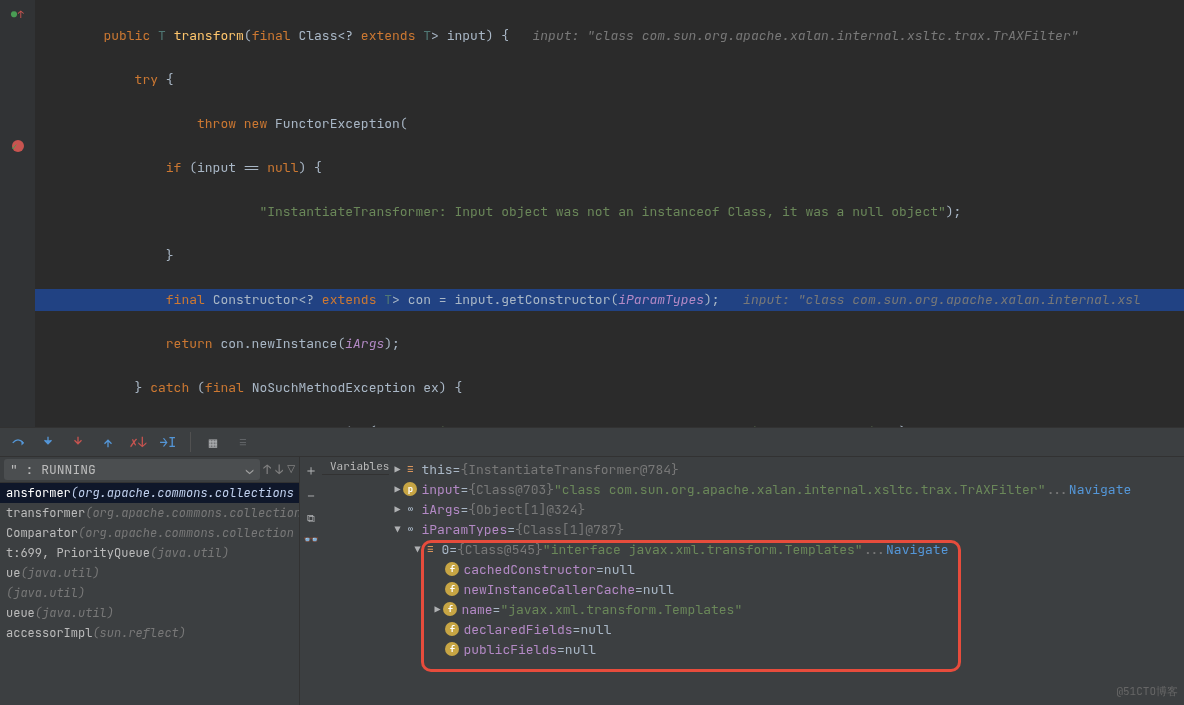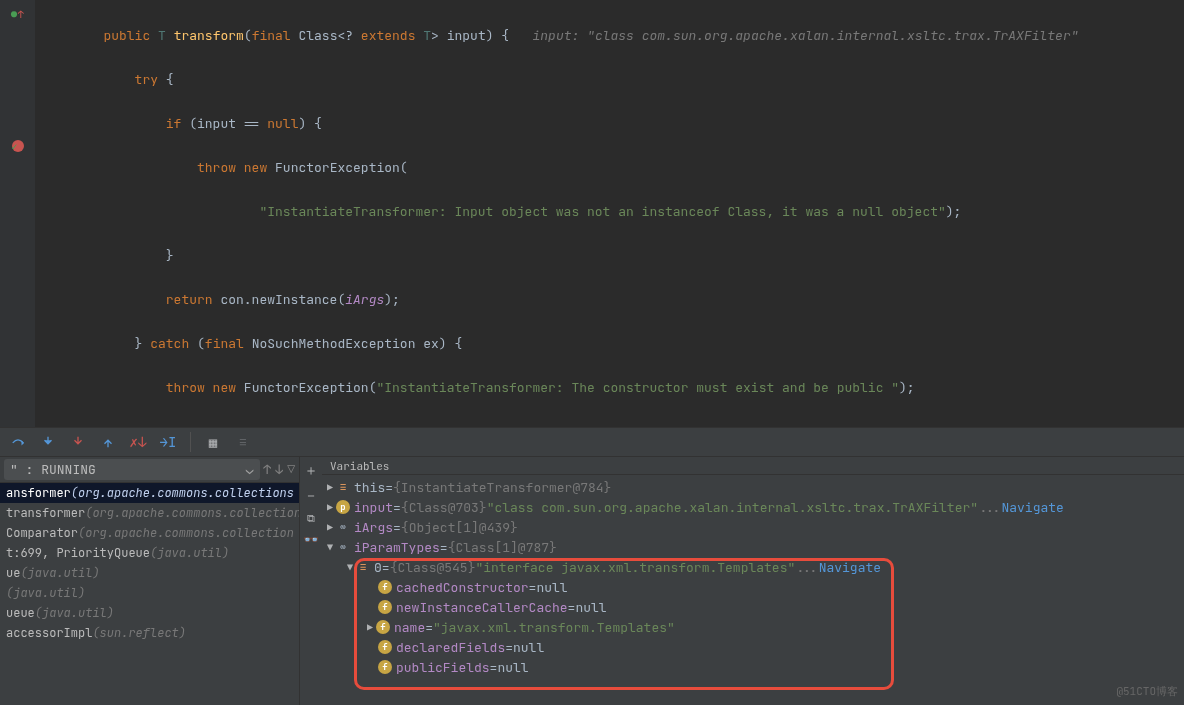--- a/index.html
+++ b/index.html
@@ -112,24 +112,25 @@
       <div class="gutter-row"></div>
       <div class="gutter-row"></div>
       <div class="gutter-row"></div>
       <div class="gutter-row"></div>
       <div class="gutter-row"></div>
       <div class="gutter-row"></div>
   </div>
   <div class="code-pane">
 <div class="code-line">        <span class="kw">public </span><span class="type-param">T </span><span class="ident">transform</span><span>(</span><span class="kw">final </span><span>Class&lt;? </span><span class="kw">extends </span><span class="type-param">T</span><span>&gt; input) {   </span><span class="hint">input: "class com.sun.org.apache.xalan.internal.xsltc.trax.TrAXFilter"</span></div>
 <div class="code-line">            <span class="kw">try </span><span>{</span></div>
+<div class="code-line">                    <span class="kw">throw new </span><span>FunctorException</span><span>(</span></div>
 <div class="code-line">                <span class="kw">if </span><span>(input == </span><span class="kw">null</span><span>) {</span></div>
-<div class="code-line">                    <span class="kw">throw new </span><span>FunctorException</span><span>(</span></div>
 <div class="code-line">                            <span class="str">"InstantiateTransformer: Input object was not an instanceof Class, it was a null object"</span><span>);</span></div>
 <div class="code-line">                <span>}</span></div>
+<div class="code-line hl-line">                <span class="kw">final </span><span>Constructor&lt;? </span><span class="kw">extends </span><span class="type-param">T</span><span>&gt; con = input.getConstructor(</span><span class="param">iParamTypes</span><span>);   </span><span class="hint">input: "class com.sun.org.apache.xalan.internal.xsl</span></div>
 <div class="code-line">                <span class="kw">return </span><span>con.newInstance(</span><span class="param">iArgs</span><span>);</span></div>
 <div class="code-line">            <span>} </span><span class="kw">catch </span><span>(</span><span class="kw">final </span><span>NoSuchMethodException</span><span> ex) {</span></div>
 <div class="code-line">                <span class="kw">throw new </span><span>FunctorException</span><span>(</span><span class="str">"InstantiateTransformer: The constructor must exist and be public "</span><span>);</span></div>
 
 
 
 
 
 
 
@@ -217,21 +218,21 @@
   </div>
 
   <div class="vars-col">
     <div class="side-inner">
     <div class="side-gutter">
       <span style="color:#afb1b3;font-size:14px">＋</span>
       <span style="color:#afb1b3;font-size:14px">－</span>
       <span style="color:#afb1b3;font-size:11px">⧉</span>
       <span style="color:#afb1b3;font-size:13px">👓</span>
     </div>
-    <div style="flex:1;display:flex;flex-direction:column">
+    <div style="flex:1;display:flex;flex-direction:row">
     <div class="vars-header-row">
             <span>Variables</span>
           </div>
     <div class="vars-tree">
       <div class="tree-row" style="padding-left:2px">
               <span class="arrow">▶</span>
               <span class="icon-c ic-bars">≡</span>
               <span class="tree-name" style="color:#a9b7c6">this</span>
               <span> = </span>
               <span class="tree-obj">{InstantiateTransformer@784}</span>
@@ -244,21 +245,21 @@
               <span class="tree-obj">{Class@703} </span>
               <span class="tree-val">"class com.sun.org.apache.xalan.internal.xsltc.trax.TrAXFilter"</span>
               <span class="tree-obj"> ... </span>
               <span class="tree-link">Navigate</span>
             </div>
       <div class="tree-row" style="padding-left:2px">
               <span class="arrow">▶</span>
               <span class="icon-c ic-dots">∞</span>
               <span class="tree-name">iArgs</span>
               <span> = </span>
-              <span class="tree-obj">{Object[1]@439}</span>
+              <span class="tree-obj">{Object[1]@324}</span>
             </div>
       <div class="tree-row" style="padding-left:2px">
               <span class="arrow">▼</span>
               <span class="icon-c ic-dots">∞</span>
               <span class="tree-name">iParamTypes</span>
               <span> = </span>
               <span class="tree-obj">{Class[1]@787}</span>
             </div>
       <div class="tree-row" style="padding-left:22px">
               <span class="arrow">▼</span>

